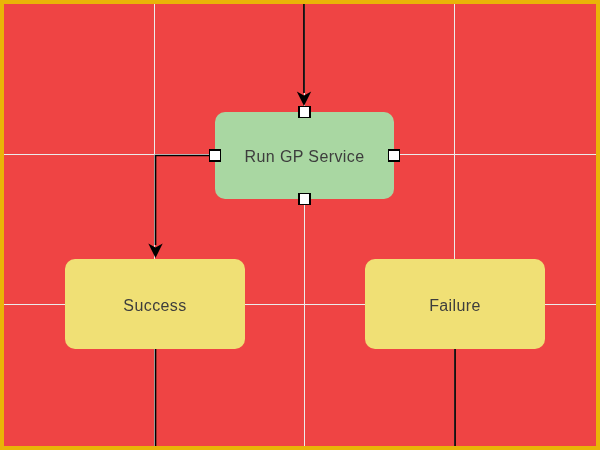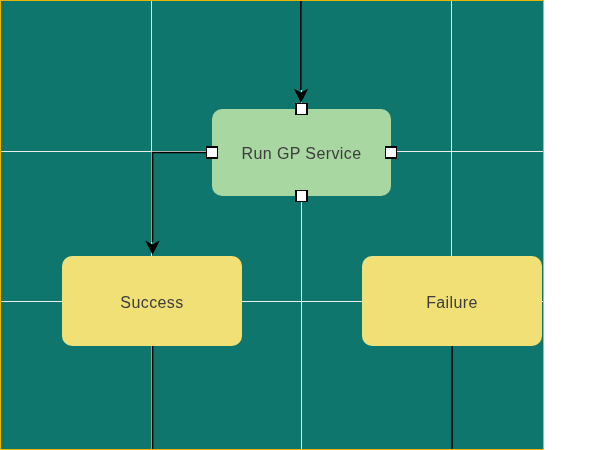--- a/index.html
+++ b/index.html
@@ -5,25 +5,25 @@
   html, body {
     margin: 0;
     padding: 0;
     width: 600px;
     height: 450px;
     font-family: "Liberation Sans", "DejaVu Sans", sans-serif;
     background: #ffffff;
   }
   .canvas {
     position: relative;
-    width: 544px;
+    width: 600px;
     height: 450px;
     box-sizing: border-box;
-    background: #0f766e;
-    border: 1px solid #eab308;
+    background: #ef4444;
+    border: 4px solid #eab308;
     overflow: hidden;
   }
   svg { display: block; }
   .grid-line { stroke: #ececec; stroke-width: 1; shape-rendering: crispEdges; }
   .connector { stroke: #000000; stroke-width: 1.7; fill: none; }
   .arrowhead { fill: #000000; stroke: none; }
   .node { stroke: none; }
   .handle { fill: #ffffff; stroke: #000000; stroke-width: 1.4; shape-rendering: crispEdges; }
   .node-label {
     font-family: "Liberation Sans", "DejaVu Sans", sans-serif;

